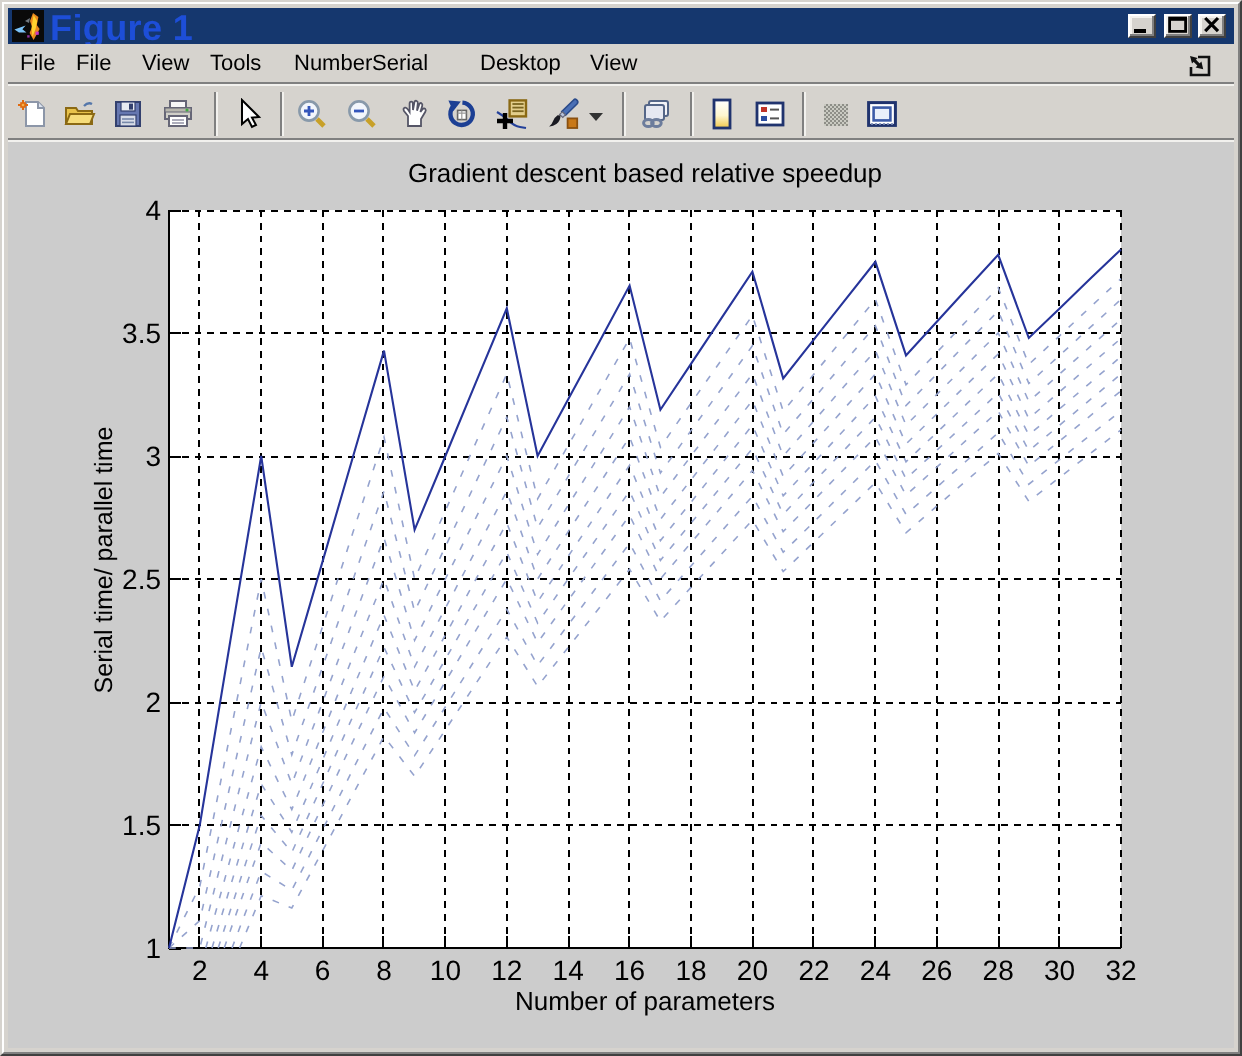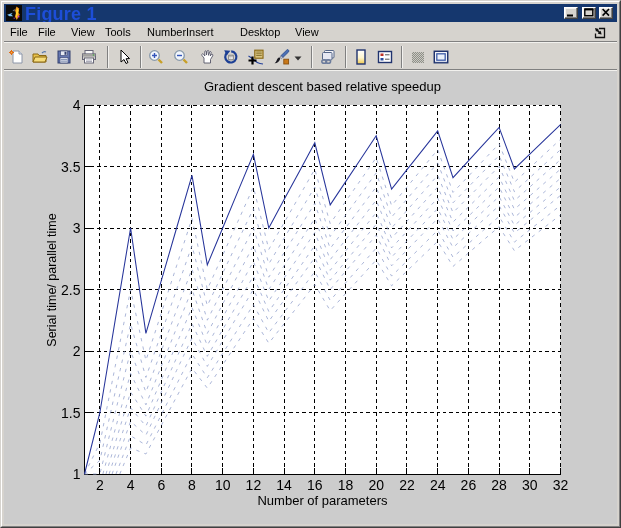--- a/index.html
+++ b/index.html
@@ -145,21 +145,21 @@
     <svg width="12" height="9" viewBox="0 0 12 9">
       <path d="M2.6,1 L9,7.6 M9,1 L2.6,7.6" stroke="#000" stroke-width="1.6"></path>
     </svg>
   </div>
 <div class="abs" id="menubar">
  <span class="mi" style="left:6px">File</span>
  <span class="mi" style="left:34px">File</span>
  <span class="mi" style="left:67px">View</span>
  <span class="mi" style="left:101px">Tools</span>
  <span class="mi" style="left:143px">Number</span>
- <span class="mi" style="left:182px">Insert</span>
+ <span class="mi" style="left:182px">Serial</span>
  <span class="mi" style="left:236px">Desktop</span>
  <span class="mi" style="left:291px">View</span>
 </div>
 <svg class="abs" style="left:594px;top:27px" width="12" height="12" viewBox="0 0 12 12">
  <path d="M5,1.5 L10.5,1.5 L10.5,10.5 L1.5,10.5 L1.5,6.5" fill="none" stroke="#111" stroke-width="1.3"></path>
  <path d="M1,1 L4.8,2 L2,4.8 Z" fill="#111"></path>
  <path d="M2.6,2.6 L6.4,6.4" stroke="#111" stroke-width="1.6"></path>
  <path d="M7.6,7.6 L3.8,6.7 L6.7,3.8 Z" fill="#111"></path>
 </svg>
 <div class="abs" id="msep1"></div>

